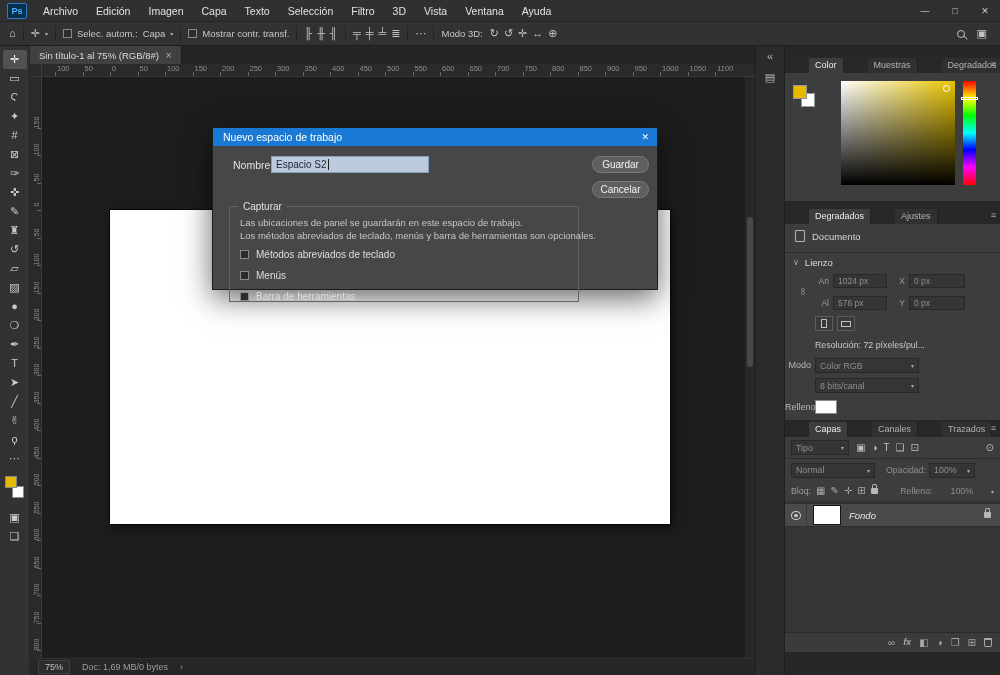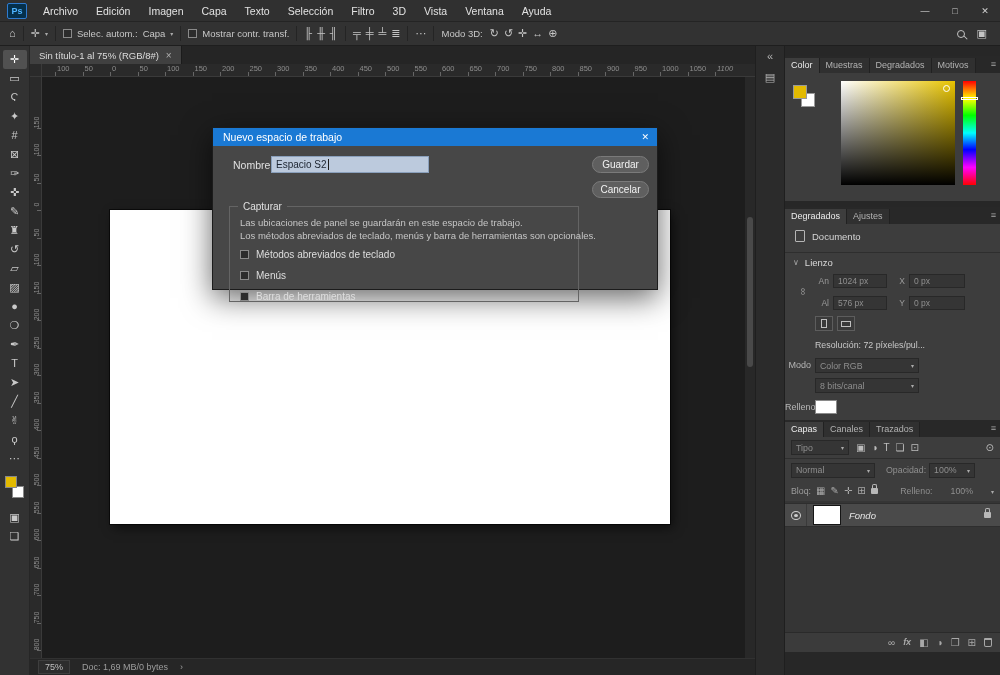--- a/index.html
+++ b/index.html
@@ -60,21 +60,21 @@
   .collapse-btn{display:block;color:#b5b5b5;font-size:11px;margin-top:4px;}
   .dock-icon{display:block;color:#b5b5b5;font-size:11px;margin-top:9px;}
 
   
   #panels{position:absolute;left:785px;top:46px;width:215px;height:629px;background:#272727;}
   .panel{position:absolute;left:0;width:215px;}
   #color-panel{top:10px;height:145px;}
   #props-panel{top:161px;height:228px;}
   #layers-panel{top:374px;height:232px;}
   .tabrow{height:17px;background:#282828;display:flex;align-items:flex-end;position:relative;}
-  .ptab{padding:2px 6px 3px;font-size:9px;color:#b2b2b2;background:#303030;border-right:1px solid #212121;white-space:nowrap;}
+  .ptab{padding:2px 6px 3px;font-size:9px;color:#b2b2b2;background:#303030;border-right:1px solid #212121;white-space:nowrap;margin-left:24px;}
   .ptab.active{background:#3d3d3d;color:#ececec;}
   .panel-menu{position:absolute;right:4px;top:3px;color:#a8a8a8;font-size:9px;}
   .pbody{background:#3d3d3d;position:absolute;left:0;right:0;bottom:0;top:17px;}
 
   
   .cp-fg{position:absolute;left:8px;top:12px;width:14px;height:14px;background:#e3ba00;border:1px solid #999;z-index:2;}
   .cp-bg{position:absolute;left:16px;top:20px;width:14px;height:14px;background:#fff;border:1px solid #999;}
   #colorbox{position:absolute;left:56px;top:8px;width:114px;height:104px;background-image:linear-gradient(to top,#000,rgba(0,0,0,0)),linear-gradient(to right,#fff,#e8c400);}
   #colorbox-marker{position:absolute;right:5px;top:4px;width:7px;height:7px;border:1px solid #fff;border-radius:50%;}
   #huebar{position:absolute;left:178px;top:8px;width:13px;height:104px;background:linear-gradient(to bottom,#f00,#ff0 17%,#0f0 33%,#0ff 50%,#00f 66%,#f0f 83%,#f00);}

